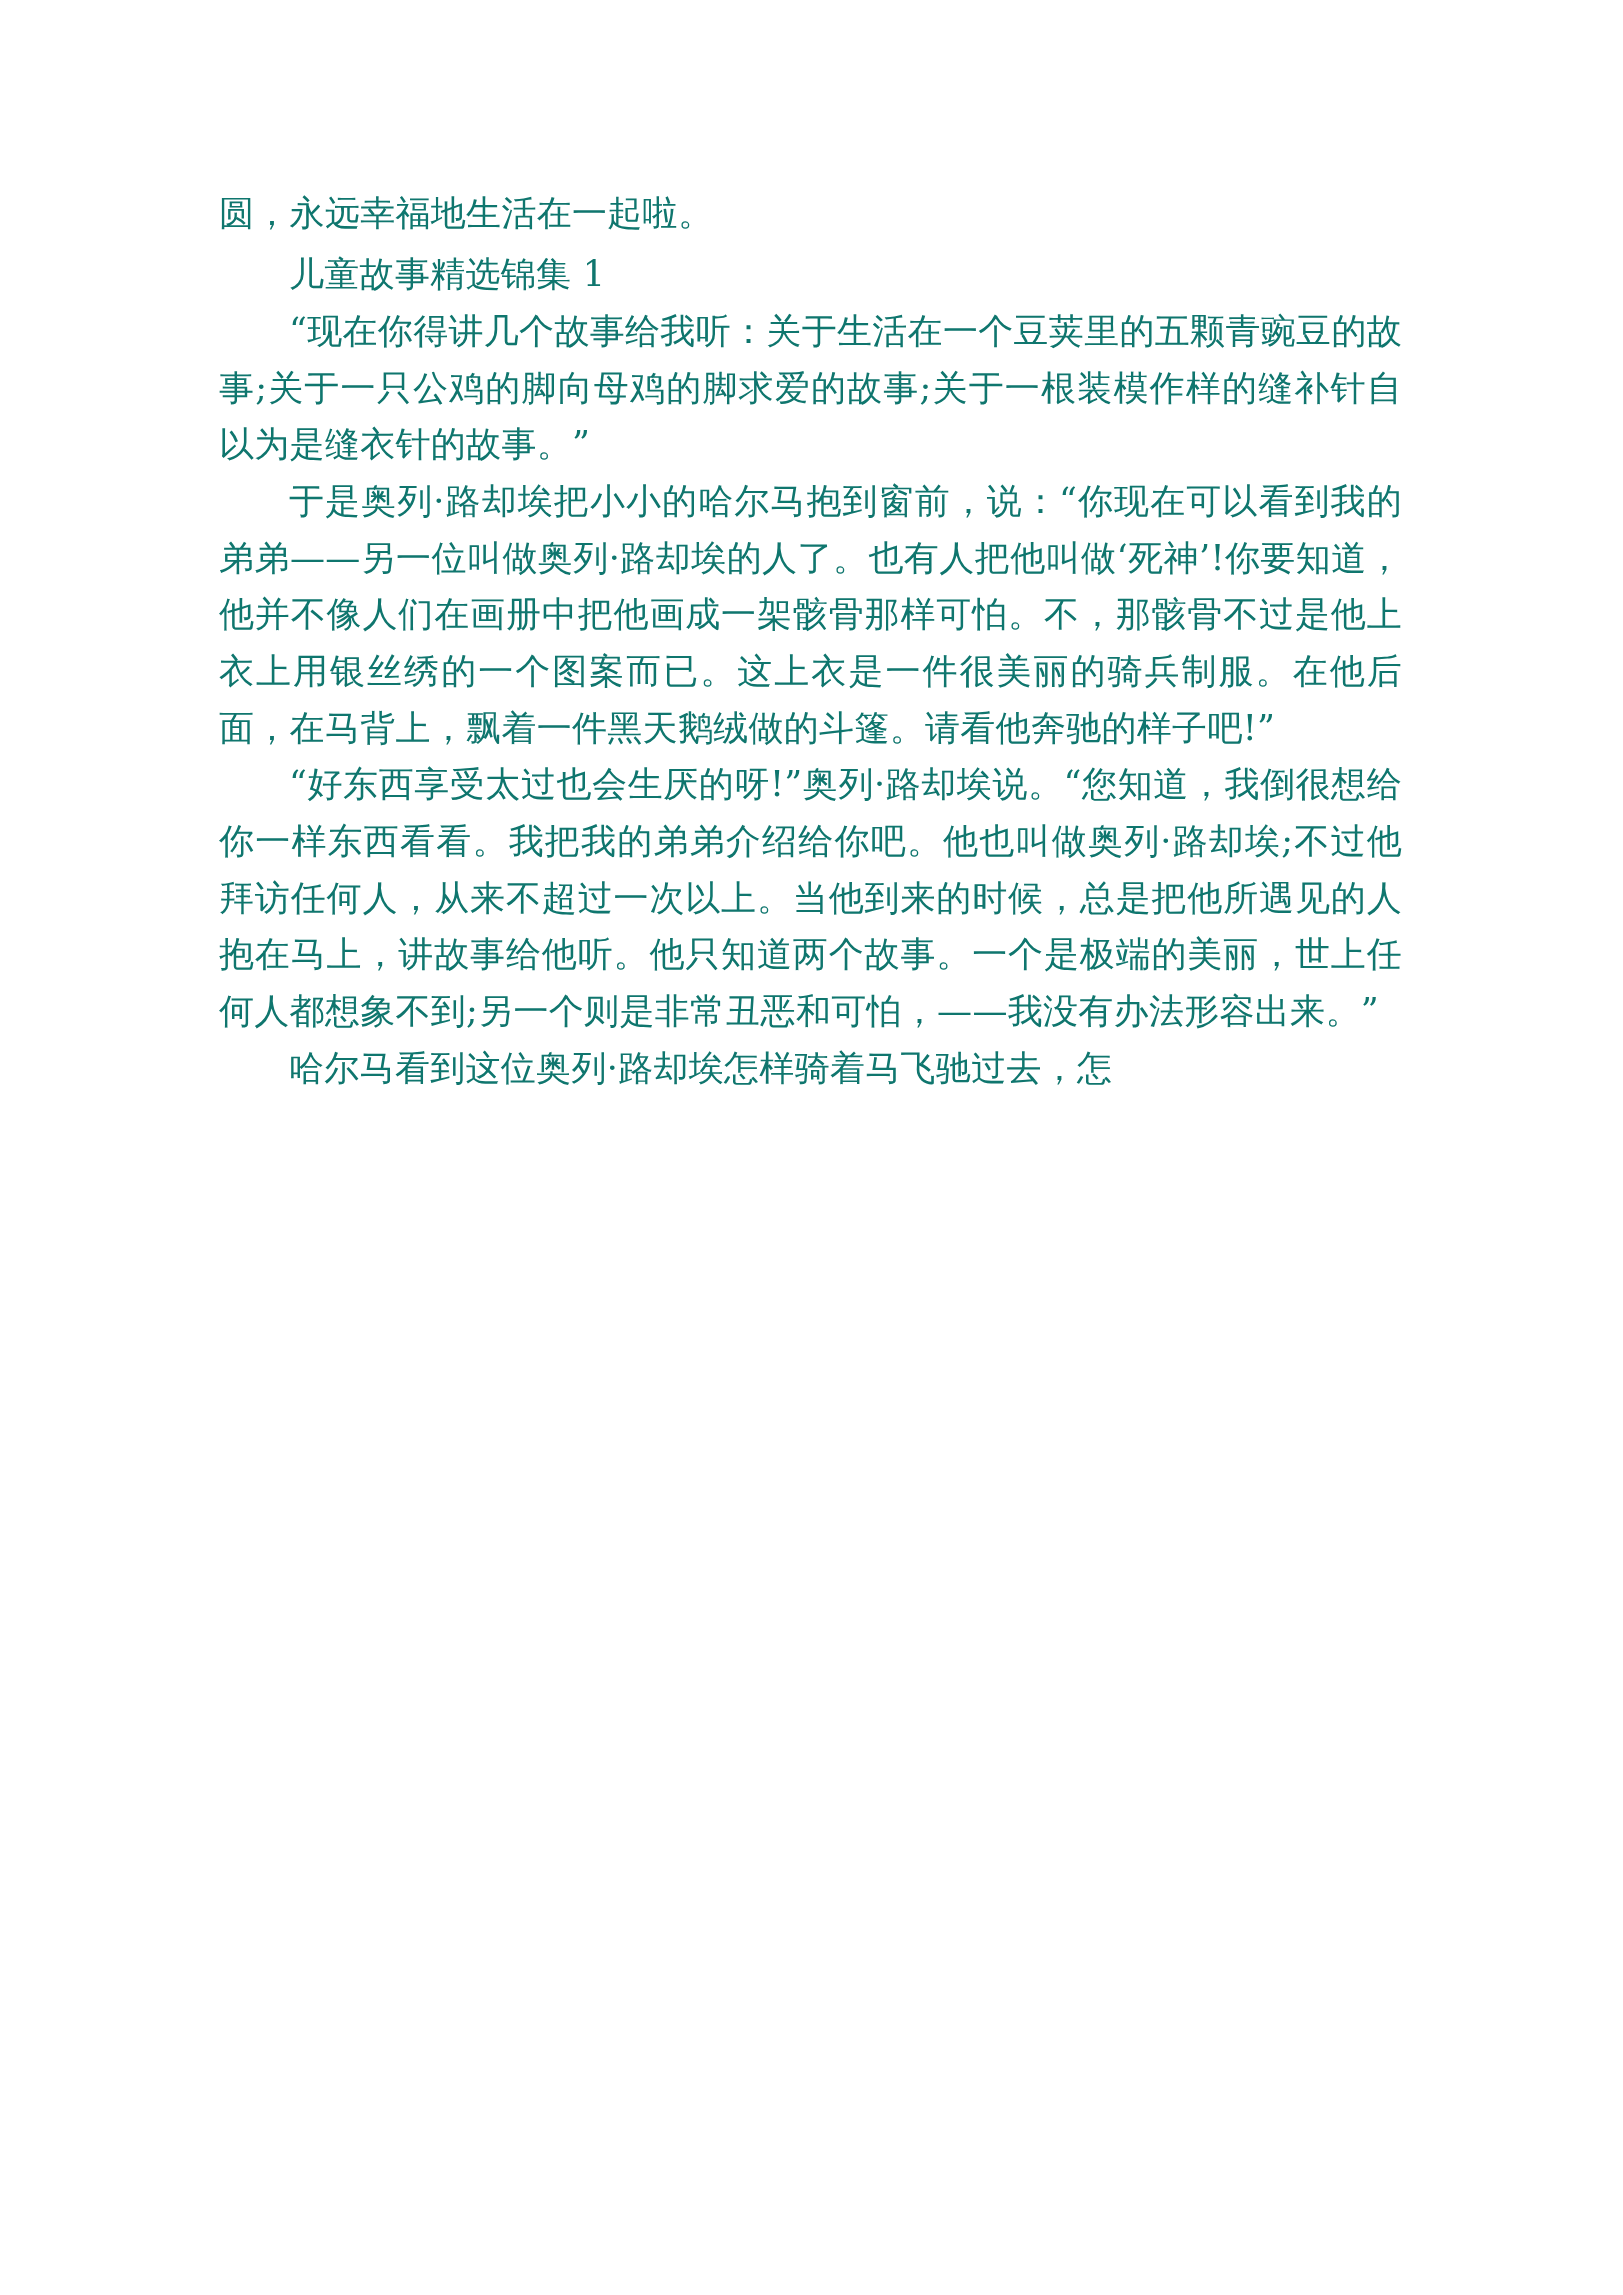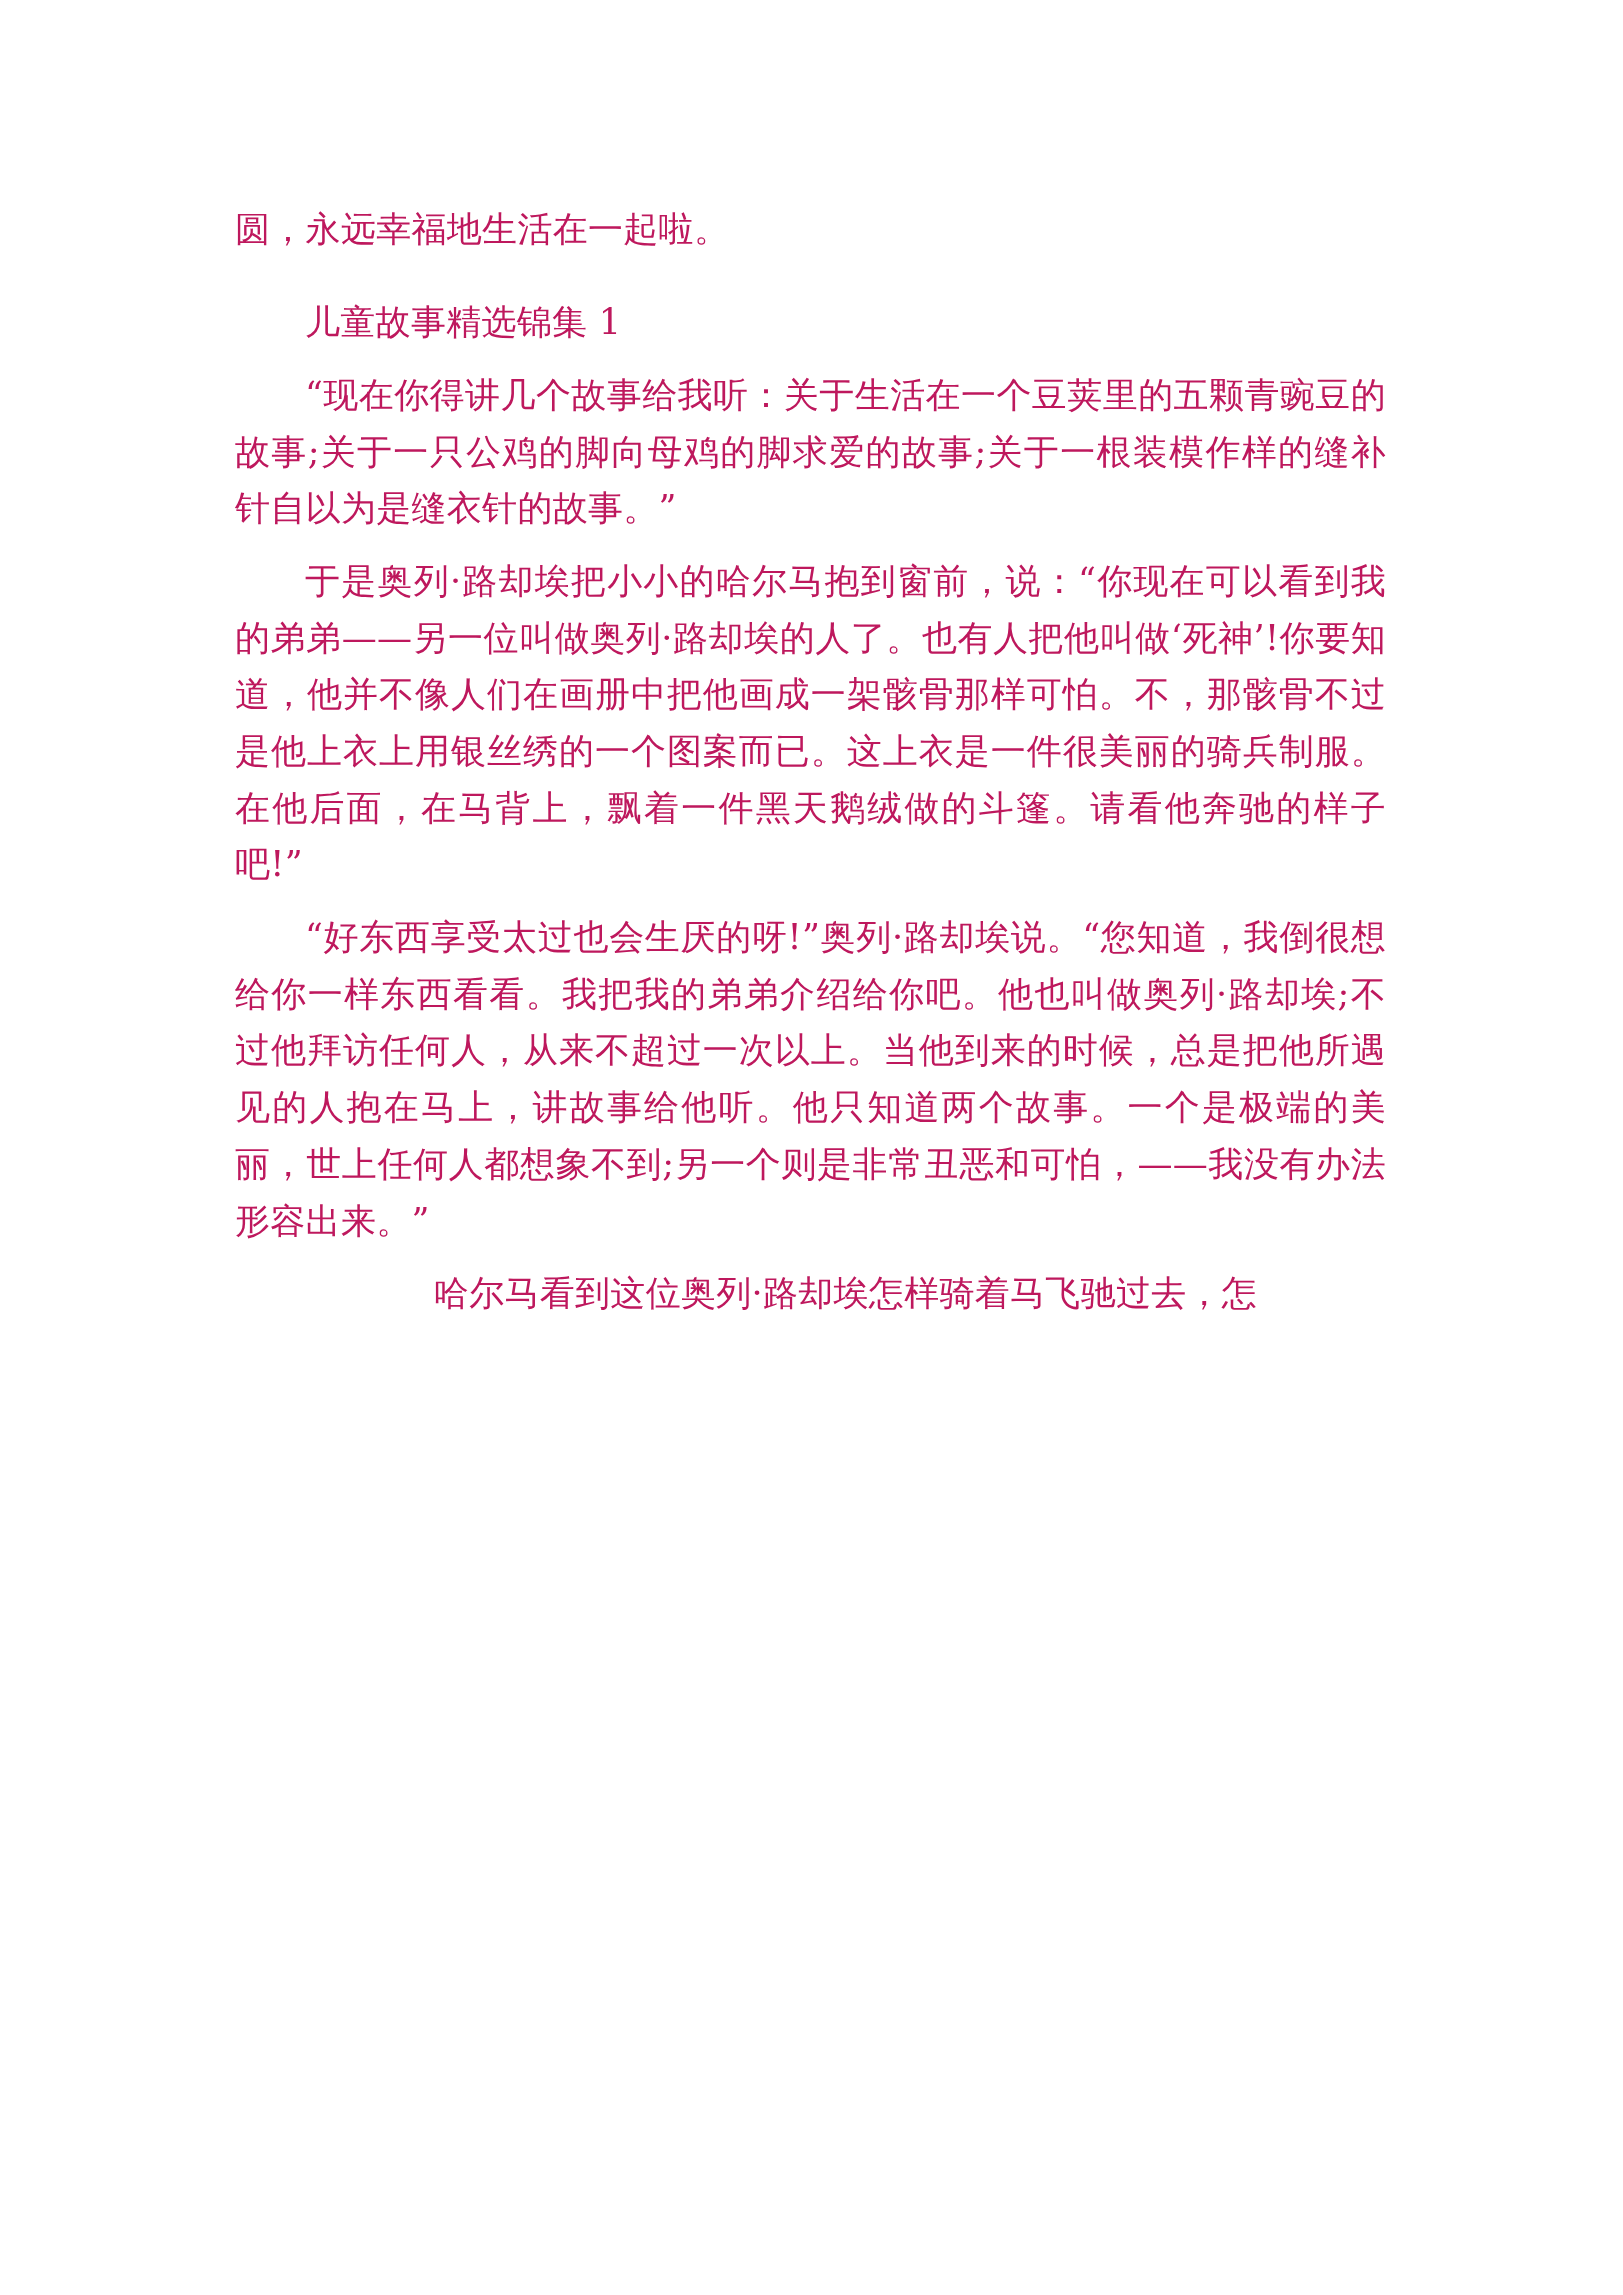--- a/index.html
+++ b/index.html
@@ -18,37 +18,37 @@
     box-sizing: border-box;
     overflow: hidden;
   }
   .content {
     position: absolute;
     left: 219px;
     top: 185px;
     width: 1183px;
   }
   p.para {
-    margin: 16px;
+    margin: 0;
     font-size: 35px;
     line-height: 1.62;
-    color: #be185d;
+    color: #0f766e;
     text-align: justify;
     text-justify: inter-character;
     letter-spacing: 0.3px;
     font-family: "DejaVu Serif", "Liberation Serif", serif;
   }
   p.indent2 {
     text-indent: 70px;
   }
   p.noindent {
     text-indent: 0;
   }
   p.last {
-    text-align: center;
+    text-align: left;
   }
   .spacer-sm { height: 4.5px; }
 </style>
 </head>
 <body>
 
 <div class="page">
   <div class="content">
 
     <p class="para noindent">圆，永远幸福地生活在一起啦。</p>

